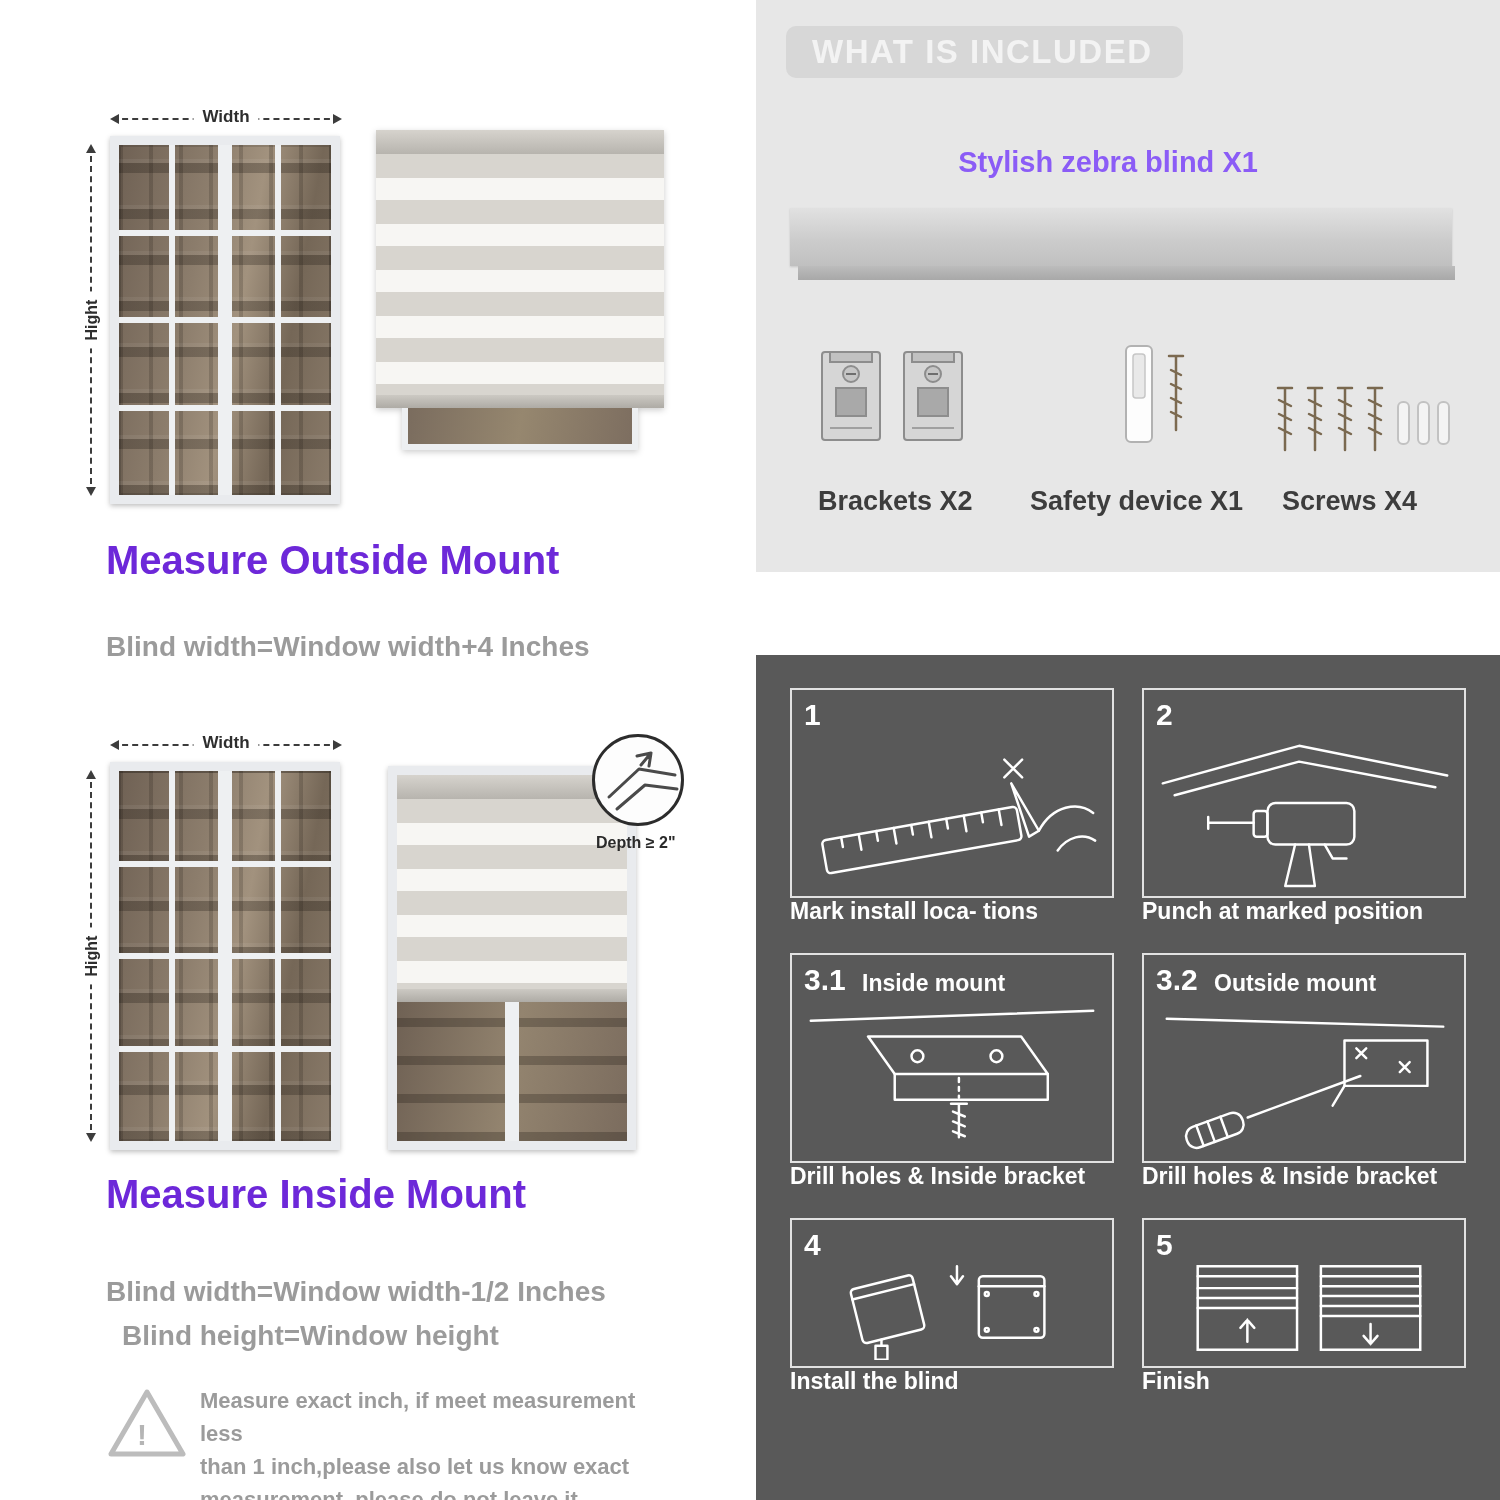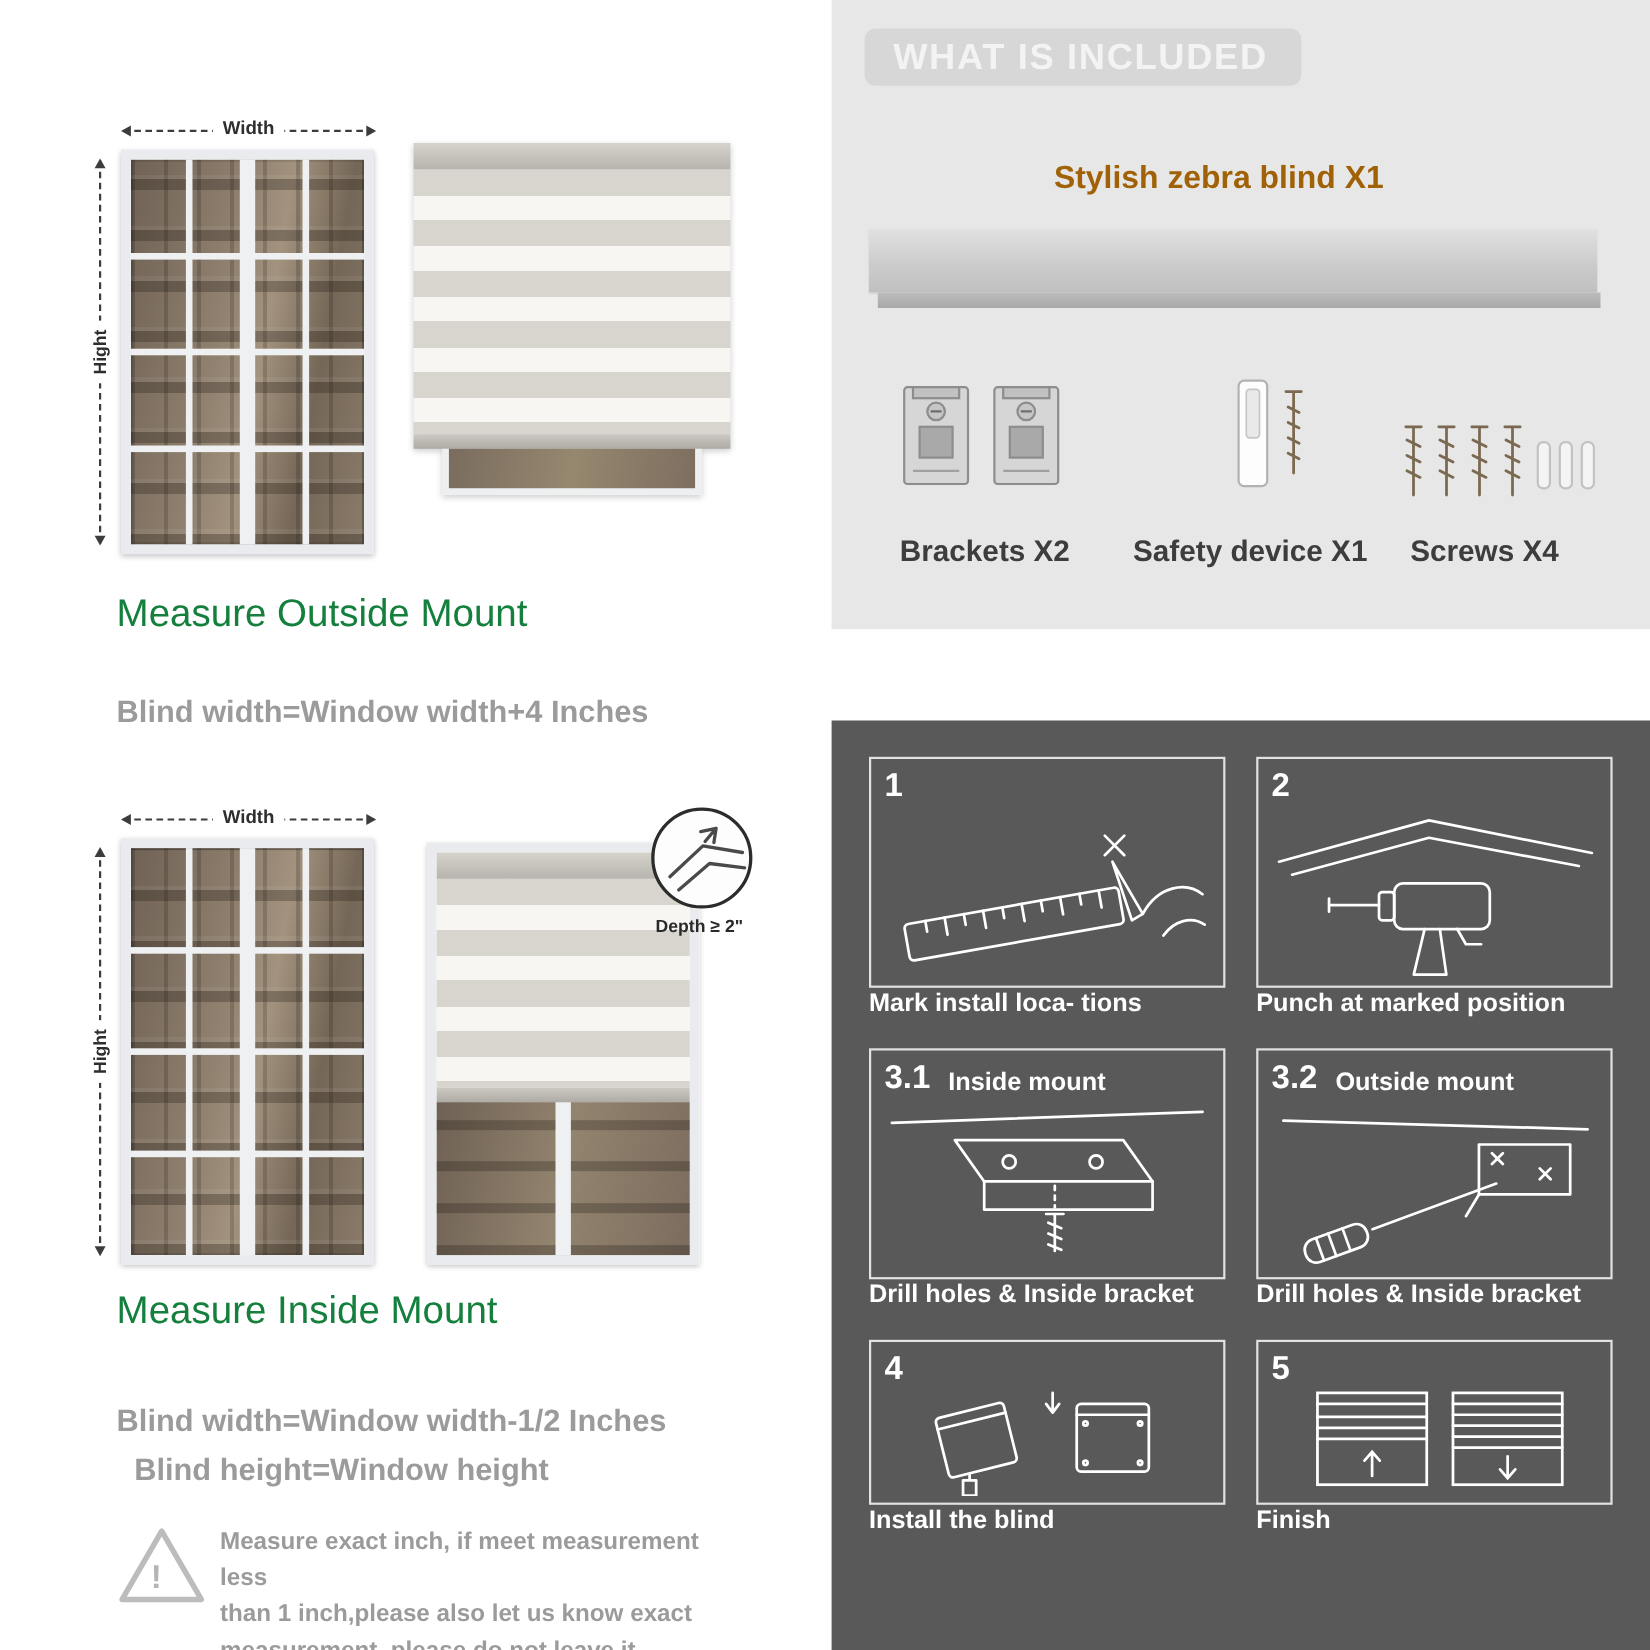--- a/index.html
+++ b/index.html
@@ -5,21 +5,21 @@
   html,body{margin:0;padding:0;background:#fff;}
   body{font-family:"Liberation Sans", sans-serif;}
   .canvas{position:relative;width:1500px;height:1500px;background:#fff;overflow:hidden;}
 
   
   .banner{position:absolute;display:flex;align-items:center;height:52px;padding:0 26px;
           border-radius:10px;font-weight:bold;font-size:33px;letter-spacing:1.5px;}
   .banner-left{left:30px;top:26px;width:330px;background:#b0b0b0;color:#ffffff;}
   .banner-right{left:786px;top:26px;width:345px;background:#d7d7d7;color:#f3f3f3;}
 
-  .h-measure{position:absolute;font-size:35px;font-weight:normal;color:#15803d;}
+  .h-measure{position:absolute;font-size:40px;font-weight:bold;color:#6d28d9;}
   .gray-line{position:absolute;font-size:28px;font-weight:bold;color:#9b9b9b;}
 
   
   .window-photo{position:absolute;border:9px solid #e9ebee;box-sizing:border-box;
      box-shadow:0 2px 5px rgba(0,0,0,.25), inset 0 0 0 2px rgba(0,0,0,.12);
      background:
        repeating-linear-gradient(0deg, rgba(30,24,18,.28) 0 10px, rgba(255,255,255,.06) 10px 14px, rgba(0,0,0,0) 14px 46px),
        repeating-linear-gradient(90deg, rgba(20,15,10,.18) 0 4px, rgba(0,0,0,0) 4px 30px),
        linear-gradient(100deg,#6f6154 0%,#8c7d6c 35%,#a2927e 55%,#756757 75%,#8a7b6a 100%);}
   .mull{position:absolute;background:#eef0f2;}
@@ -71,21 +71,21 @@
 
   
   .note-tri{position:absolute;left:106px;top:1386px;width:82px;height:76px;}
   .note-mark{position:absolute;left:137px;top:1418px;font-size:30px;font-weight:bold;color:#b5b5b5;}
   .note-text{position:absolute;left:200px;top:1384px;width:470px;font-size:22px;font-weight:bold;
      color:#9b9b9b;line-height:1.5;white-space:pre-line;}
 
   
   .light-panel{position:absolute;left:756px;top:0;width:744px;height:572px;background:#e7e7e7;}
   .blind-title{position:absolute;left:756px;top:146px;width:704px;text-align:center;
-     font-size:29px;font-weight:bold;color:#a16207;}
+     font-size:29px;font-weight:bold;color:#8b5cf6;}
   .headrail{position:absolute;left:790px;top:208px;width:662px;height:58px;
      background:linear-gradient(180deg,#e1e1e1,#cccccc 55%,#c0c0c0);box-shadow:0 1px 2px rgba(0,0,0,.15);}
   .headrail::after{content:"";position:absolute;left:8px;right:-3px;bottom:-14px;height:14px;
      background:linear-gradient(180deg,#bcbcbc,#a8a8a8);}
   .inc-art{position:absolute;}
   .inc-label{position:absolute;top:486px;font-size:27px;font-weight:bold;color:#3d3d3d;white-space:nowrap;}
 
   
   .mount-heading{position:absolute;left:786px;top:590px;font-size:37px;font-weight:bold;color:#2e2e2e;letter-spacing:.5px;}
   .dark-panel{position:absolute;left:756px;top:655px;width:744px;height:845px;background:#595959;}

